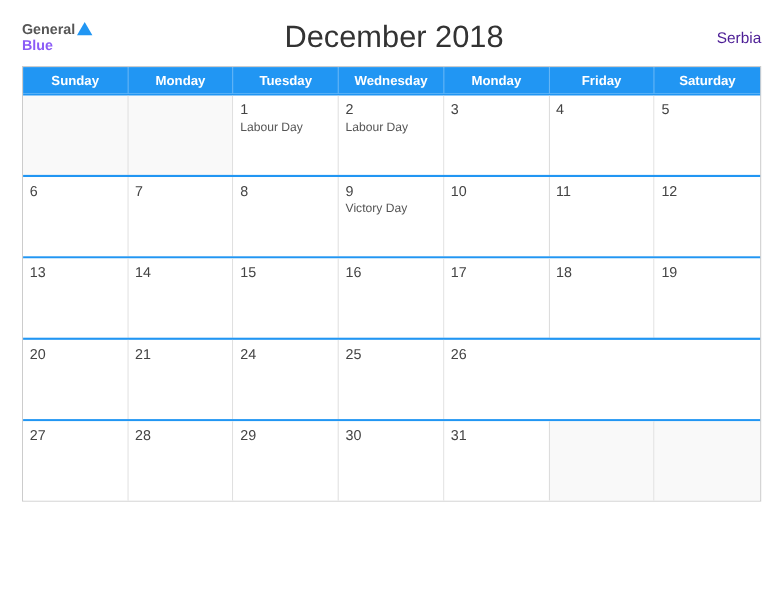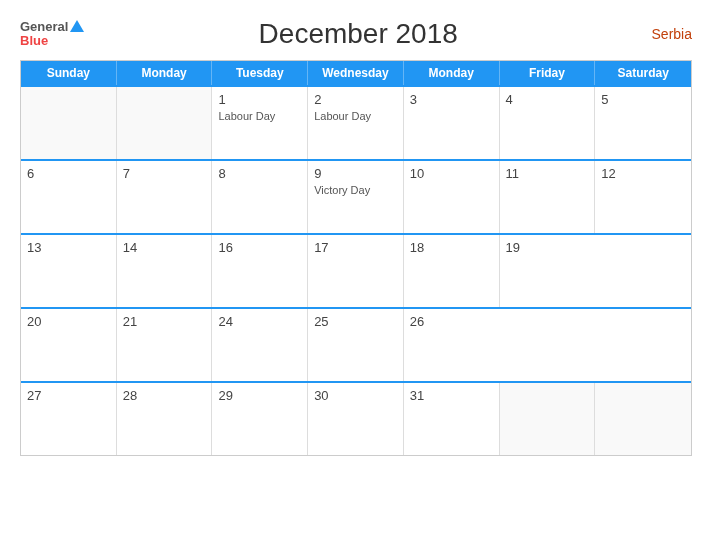--- a/index.html
+++ b/index.html
@@ -29,41 +29,41 @@
       gap: 2px;
     }
     .logo-text-general {
       font-size: 13px;
       font-weight: bold;
       color: #555;
     }
     .logo-text-blue {
       font-size: 13px;
       font-weight: bold;
-      color: #ef4444;
+      color: #8b5cf6;
     }
     .logo-triangle {
       width: 0;
       height: 0;
       border-left: 7px solid transparent;
       border-right: 7px solid transparent;
       border-bottom: 12px solid #2196F3;
       margin-left: 2px;
       margin-bottom: 1px;
     }
     .month-title {
       font-size: 28px;
       font-weight: normal;
       color: #333;
       text-align: center;
       flex: 1;
     }
     .country {
       font-size: 14px;
-      color: #c2410c;
+      color: #4c1d95;
       min-width: 60px;
       text-align: right;
     }
     .calendar {
       flex: 1;
       display: flex;
       flex-direction: column;
       border: 1px solid #ccc;
     }
     .cal-header-row {
@@ -188,20 +188,23 @@
           </div>
         </div>
         <div class="cal-week">
           <div class="cal-cell">
             <span class="day-number">13</span>
           </div>
           <div class="cal-cell">
             <span class="day-number">14</span>
           </div>
           <div class="cal-cell">
+            <span class="day-number">15</span>
+          </div>
+          <div class="cal-cell">
             <span class="day-number">16</span>
           </div>
           <div class="cal-cell">
             <span class="day-number">17</span>
           </div>
           <div class="cal-cell">
             <span class="day-number">18</span>
           </div>
           <div class="cal-cell">
             <span class="day-number">19</span>

